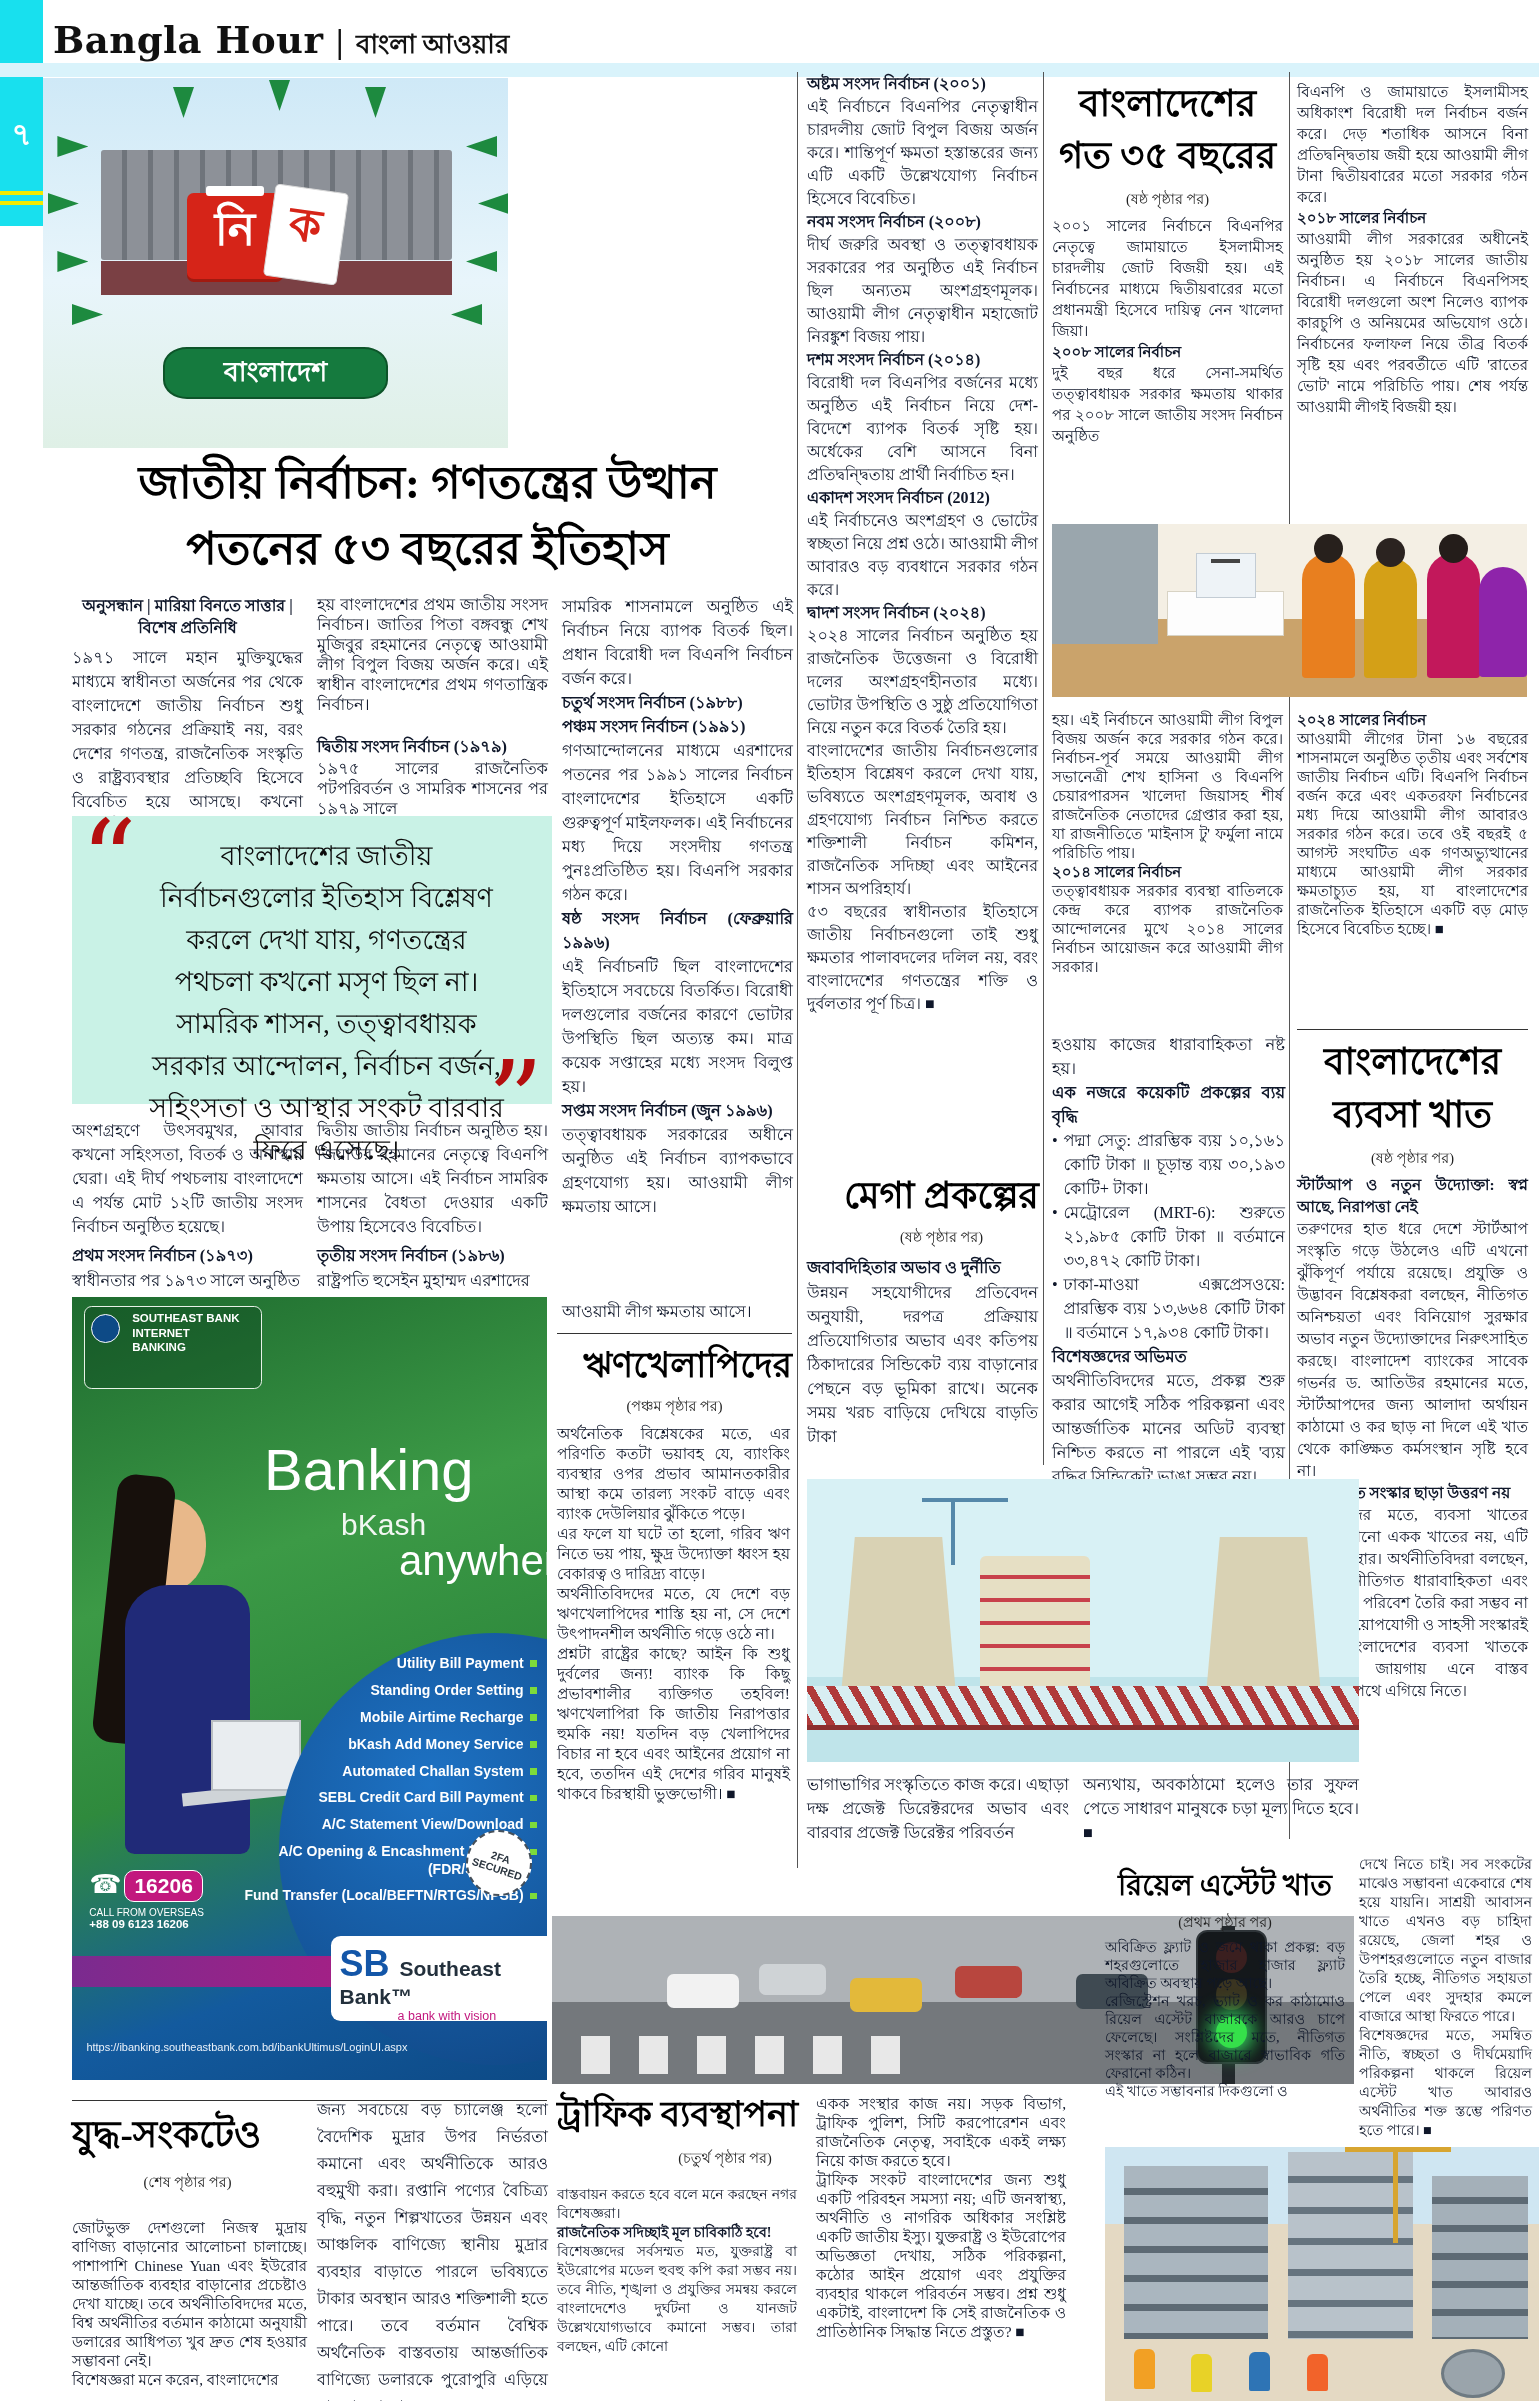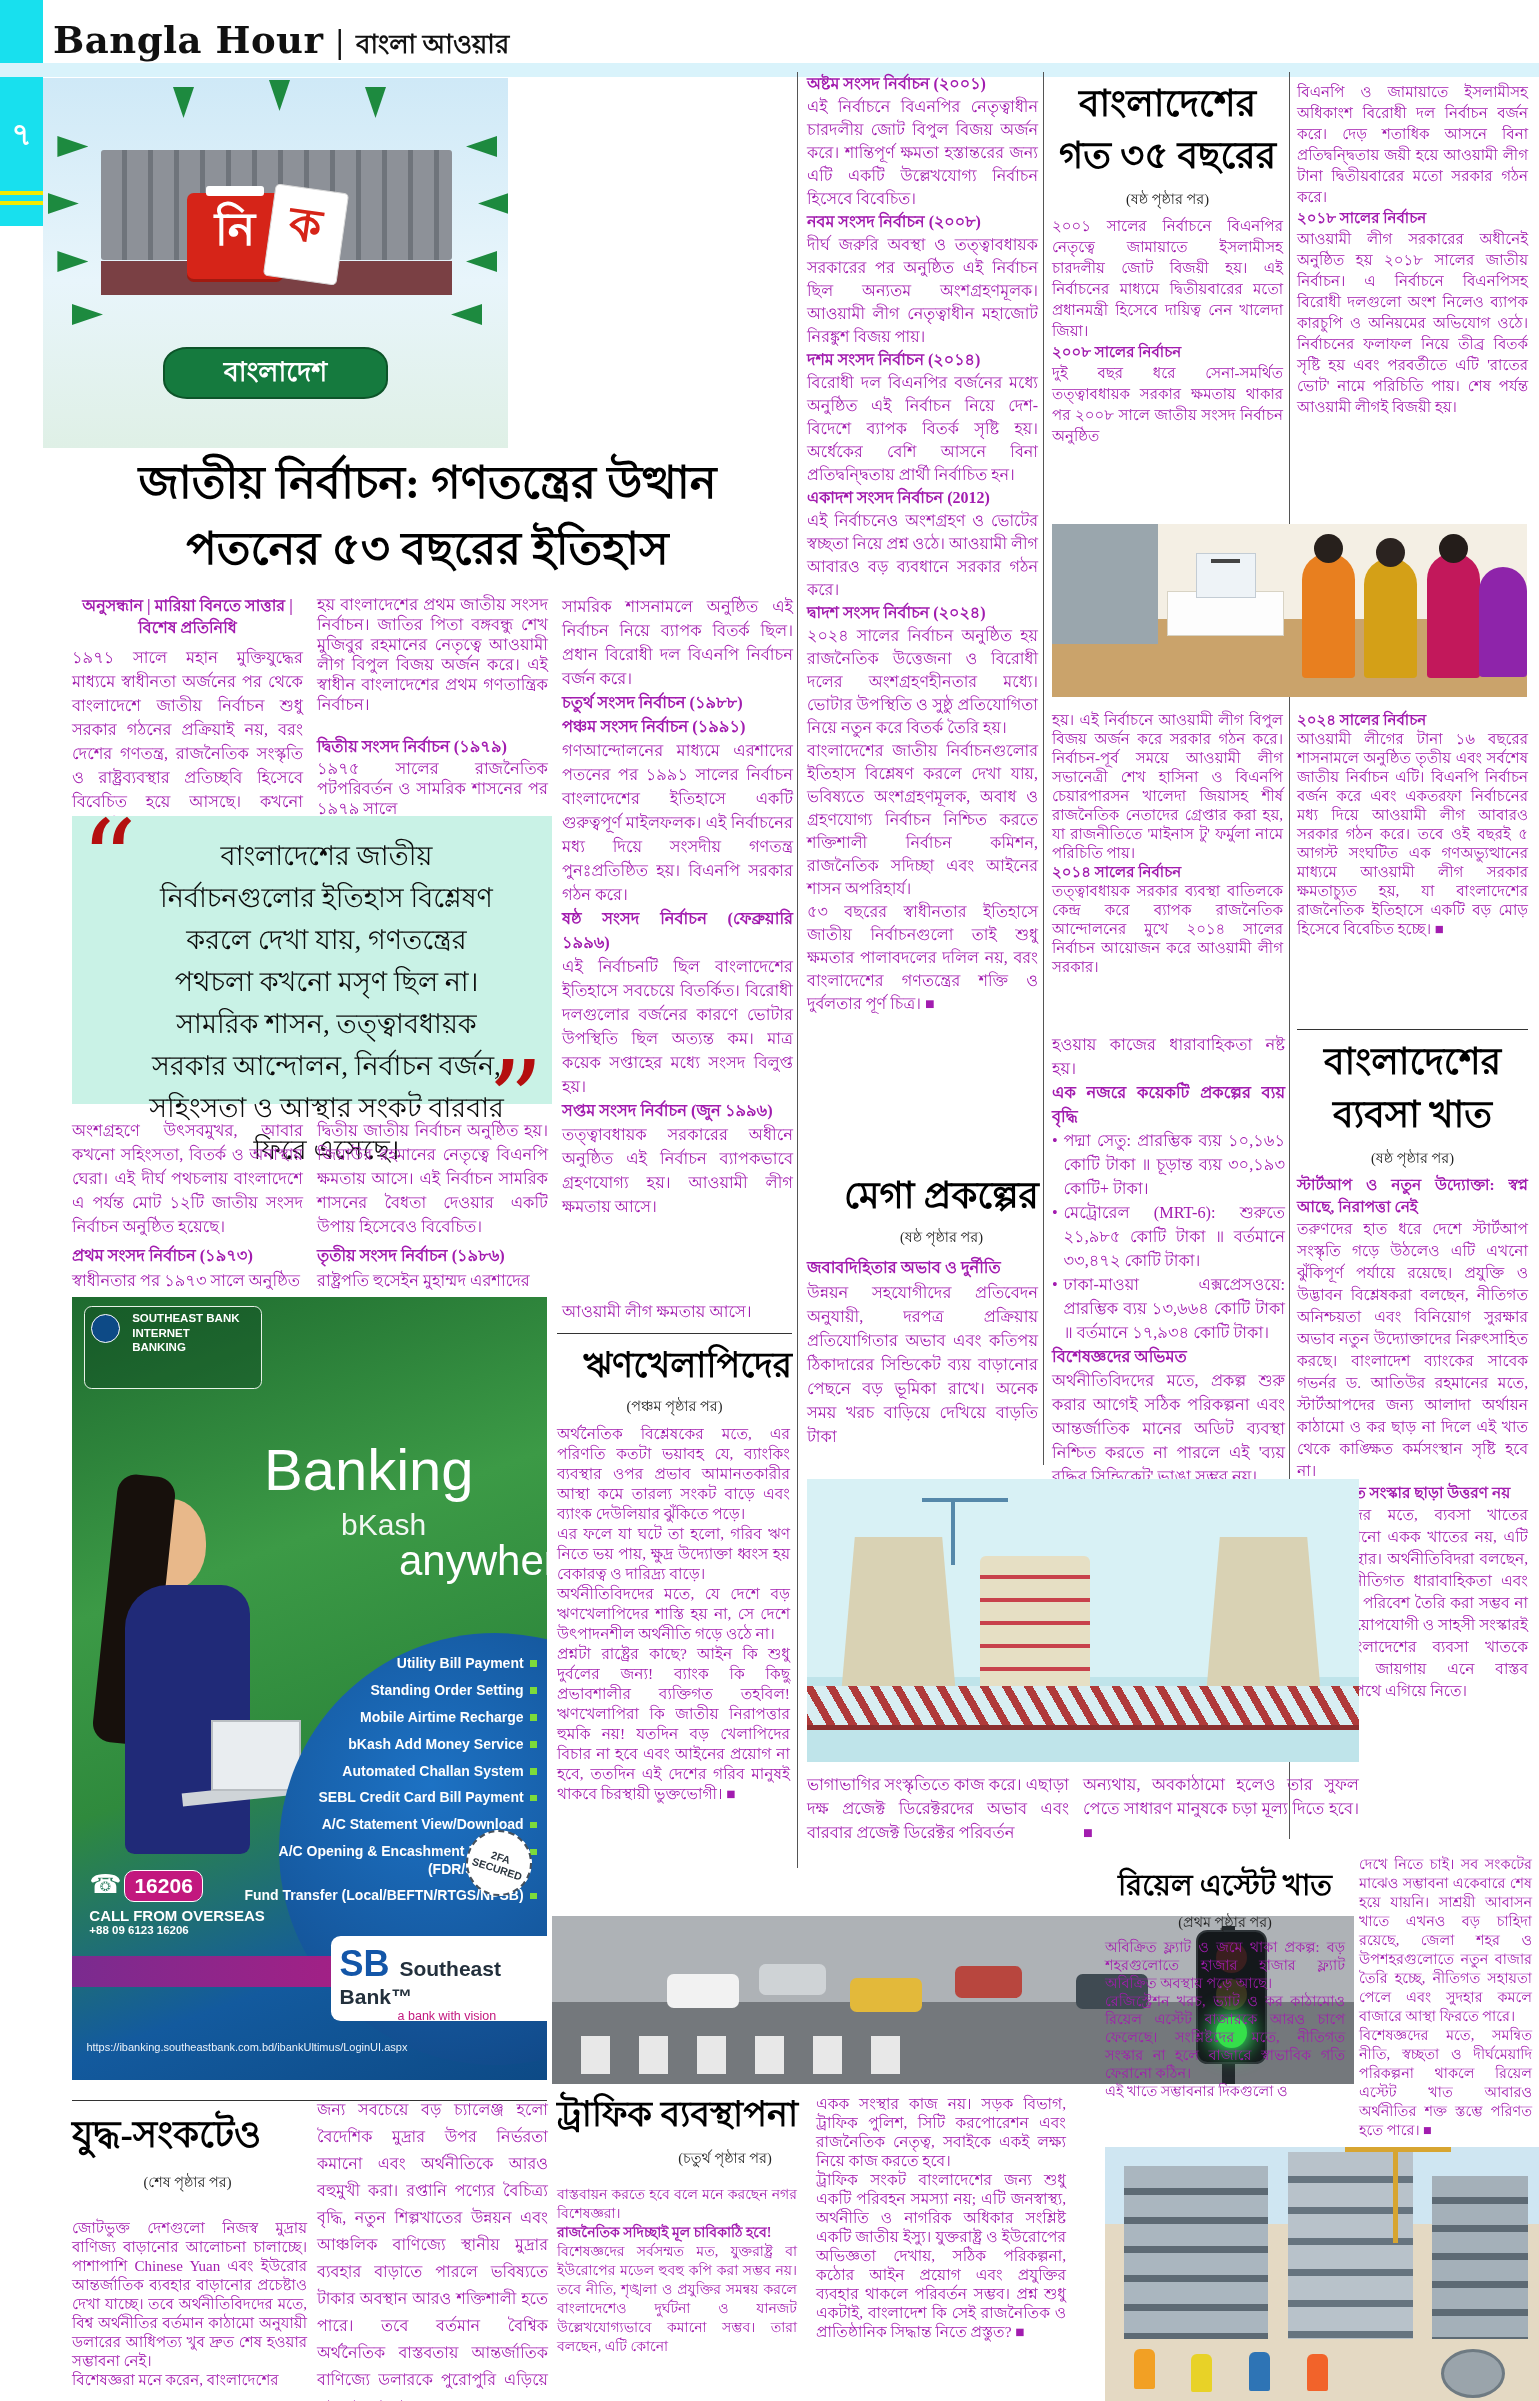--- a/index.html
+++ b/index.html
@@ -1,19 +1,19 @@
 <!DOCTYPE html>
 <html style="font-size:7.7px"><head>
 <meta charset="utf-8">
 <style>
   html,body{margin:0;padding:0;background:#e8e8e8}
   #page{position:relative;width:1540px;height:2403px;background:#ffffff;overflow:hidden;
         font-family:"Liberation Serif",serif;color:#111}
   .b{position:absolute}
-  .col{position:absolute;font-size:16.3px;line-height:24px;text-align:justify;color:#a21caf}
+  .col{position:absolute;font-size:16.3px;line-height:24px;text-align:justify;color:#0f172a}
   .bold{font-weight:bold}
   .center{text-align:center}
   .sechead{position:absolute;font-weight:bold;color:#000;line-height:1.18}
   .subtl{position:absolute;font-size:14.4px;text-align:center;color:#222}
   .vrule{position:absolute;width:1px;background:#555}
   .hrule{position:absolute;height:1.4px;background:#333}
   
   .cyan{background:#18e0ee}
   #mast-en{font-family:"DejaVu Serif",serif;font-weight:bold;font-size:37px;letter-spacing:0.5px}
   #mast-bn{font-size:26px;font-weight:bold}
@@ -286,21 +286,21 @@
         </div>
       <div class="svc">
           <span>Fund Transfer (Local/BEFTN/RTGS/NPSB)</span>
           <span class="dot"></span>
         </div>
     </div>
 
     <div class="b" style="left:17.3px;top:572px;color:#fff;font-family:'Liberation Sans',sans-serif">
       <span style="font-size:26px">☎</span>
       <span style="display:inline-block;background:#c2187e;border:1.4px solid #fff;border-radius:10px;padding:2.9px 9.6px;font-size:21px;font-weight:bold">16206</span>
-      <div style="font-size:15px;font-weight:bold;margin-top:4.8px">CALL FROM OVERSEAS</div>
+      <div style="font-size:10px;font-weight:normal;margin-top:4.8px">CALL FROM OVERSEAS</div>
       <div style="font-size:11.5px;font-weight:bold">+88 09 6123 16206</div>
     </div>
 
     <div class="b" style="left:394px;top:533px;width:62px;height:62px;border-radius:50%;background:#fff;border:2.9px dashed #46505a;display:flex;align-items:center;justify-content:center;text-align:center;font-family:'Liberation Sans',sans-serif;font-size:10.6px;font-weight:bold;color:#2c3640;transform:rotate(18deg)">2FA SECURED</div>
 
     <div class="b" style="left:0;top:659px;width:475px;height:31px;background:linear-gradient(90deg,#7a2b8f,#c2187e)"></div>
     <div class="b" style="left:259px;top:639px;width:207px;height:72px;background:#fff;border-radius:9.6px;padding:6.7px 8.6px;font-family:'Liberation Sans',sans-serif">
       <span style="font-size:36px;font-weight:bold;color:#1356a8">SB</span>
       <span style="font-size:21px;font-weight:bold;color:#23303c;margin-left:7.7px">Southeast Bank™</span>
       <div style="font-size:12.5px;color:#c2187e;margin-left:58px">a bank with vision</div>

